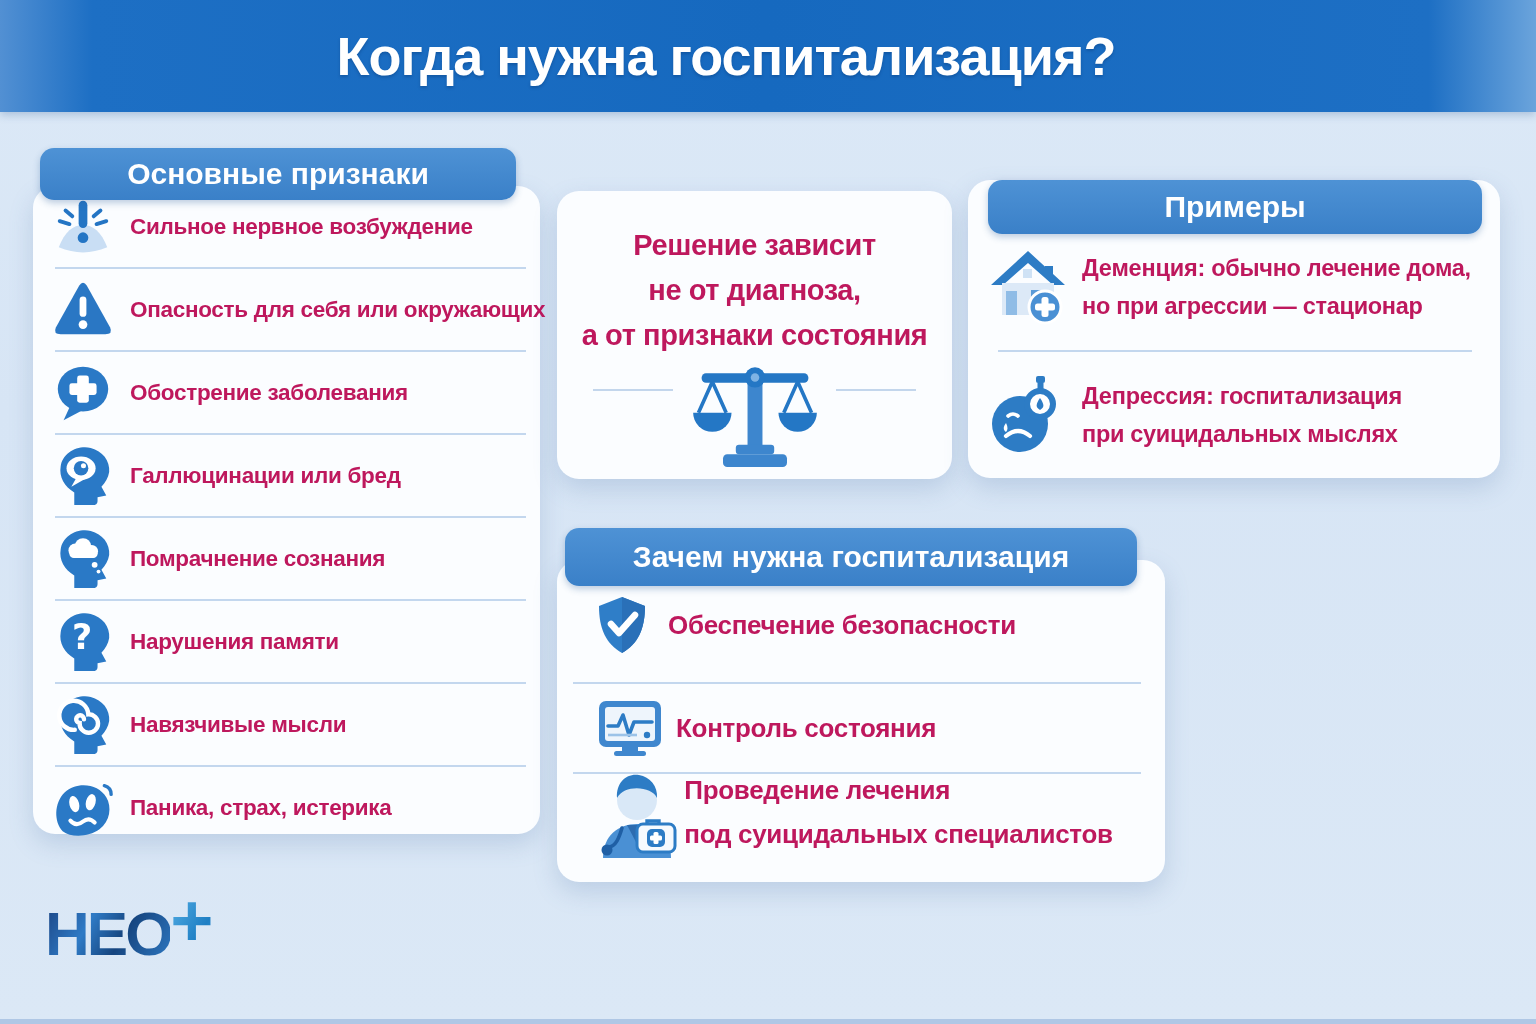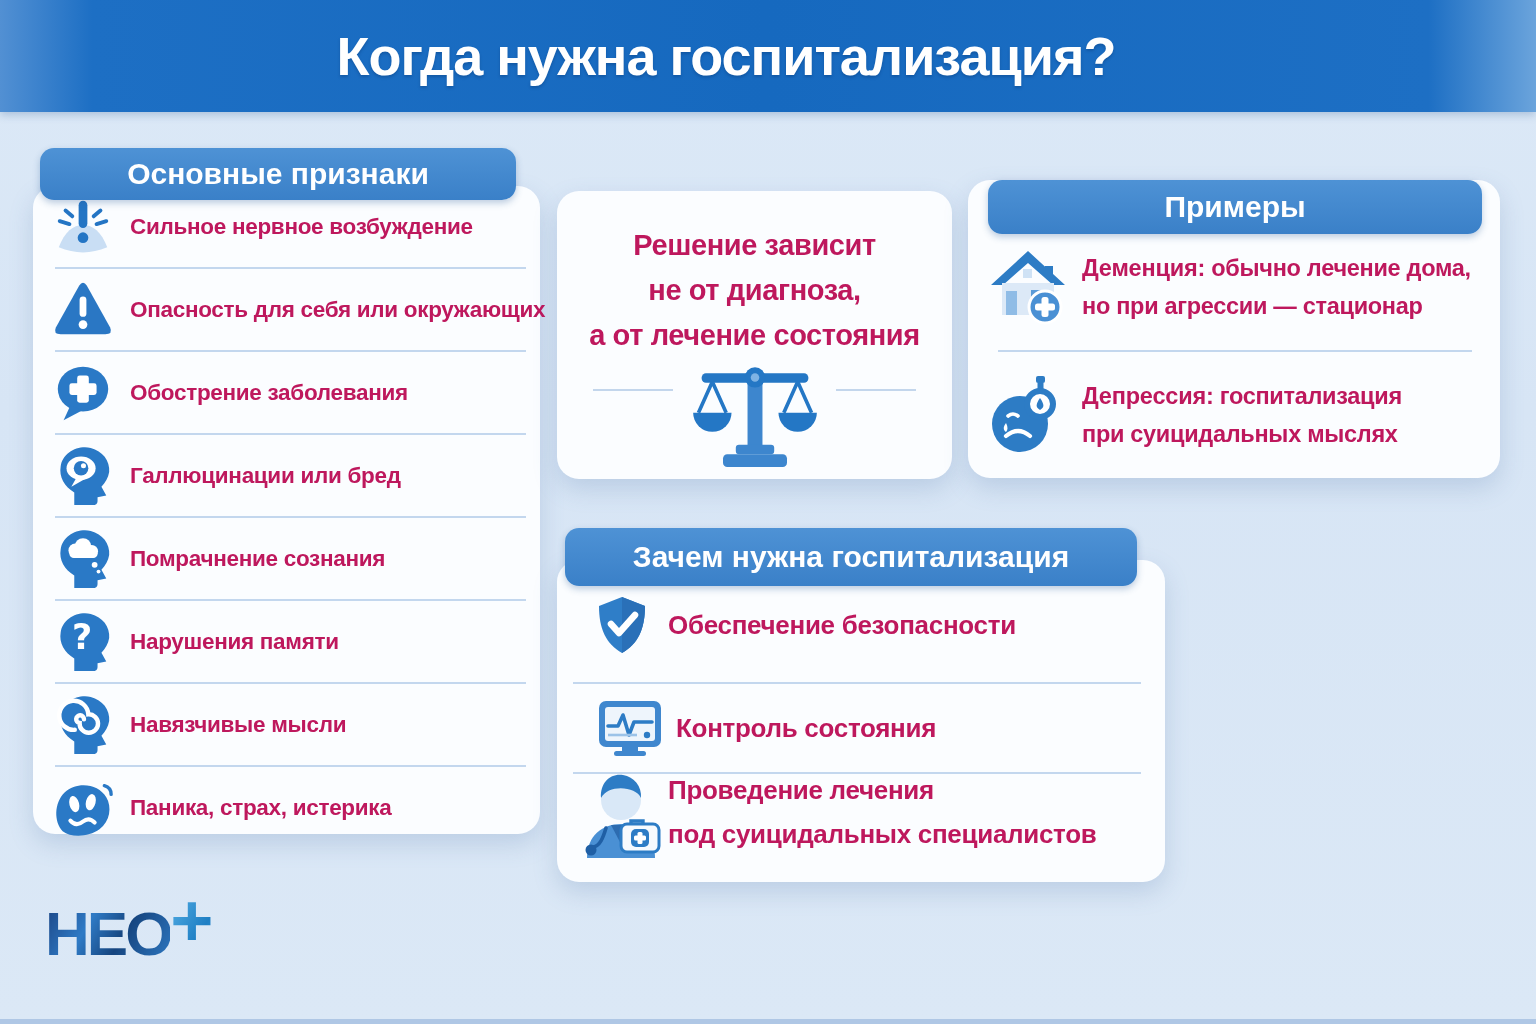--- a/index.html
+++ b/index.html
@@ -44,21 +44,21 @@
   .erow .ic{width:84px;height:84px;flex:0 0 84px;display:flex;align-items:center;justify-content:center;}
   .etext{margin-left:12px;font-size:23.5px;line-height:38px;letter-spacing:-0.3px;white-space:nowrap;}
   .etext .lead{letter-spacing:-0.2px;}
   .ediv{margin:0 28px 0 30px;}
   
   .pill-purpose{left:565px;top:528px;width:572px;height:58px;}
   .card-purpose{left:557px;top:560px;width:608px;height:322px;box-sizing:border-box;}
   .prow{display:flex;align-items:center;padding:0 36px 0 22px;box-sizing:border-box;}
   .prow .ic{width:86px;flex:0 0 86px;display:flex;align-items:center;justify-content:center;}
   .prow .ptext{margin-left:3px;font-size:26px;line-height:44px;letter-spacing:-0.3px;white-space:nowrap;}
-  .prow1{height:122px;padding-top:8px;} .prow2{height:88px;margin-left:8px;} .prow3{height:76px;}
+  .prow1{height:122px;padding-top:8px;} .prow2{height:88px;margin-left:8px;} .prow3{height:76px;justify-content:center;}
   .pdiv{margin:0 24px 0 16px;}
   
   .logo{position:absolute;left:45px;top:898px;display:flex;align-items:flex-start;}
   .logo-neo{font-size:62px;font-weight:bold;letter-spacing:-3px;
             background:linear-gradient(120deg,#1a3f7d 0%,#2f7bc6 35%,#16457f 60%,#2f7bc6 100%);
             -webkit-background-clip:text;background-clip:text;color:transparent;}
   .logo-plus{font-size:74px;font-weight:bold;line-height:58px;margin-left:0px;position:relative;top:-6px;
             background:linear-gradient(120deg,#57b1e6 0%,#1f7fc4 70%,#2b8fd0 100%);
             -webkit-background-clip:text;background-clip:text;color:transparent;}
   .bottom-strip{position:absolute;left:0;right:0;bottom:0;height:5px;background:rgba(110,150,205,.4);}
@@ -183,21 +183,21 @@
         </svg>
       </span>
       <span class="lbl txt">Паника, страх, истерика</span>
     </div>
   </div>
 
   <div class="card card-decision">
     <div class="dlines txt">
       <p>Решение зависит</p>
       <p>не от диагноза,</p>
-      <p>а от лечение состояния</p>
+      <p>а от признаки состояния</p>
     </div>
     <div class="scale-wrap">
       <span class="hline l"></span>
       <span class="hline r"></span>
       <svg class="scale-svg" width="128" height="110" viewBox="0 0 120 102">
         <g fill="#2477c5">
           <rect x="10" y="9" width="100" height="9" rx="4"></rect>
           <rect x="53" y="12" width="14" height="66" fill="#3d86ce"></rect>
           <circle cx="60" cy="13" r="9.5"></circle>
           <rect x="42" y="76" width="36" height="9" rx="3" fill="#3d86ce"></rect>

